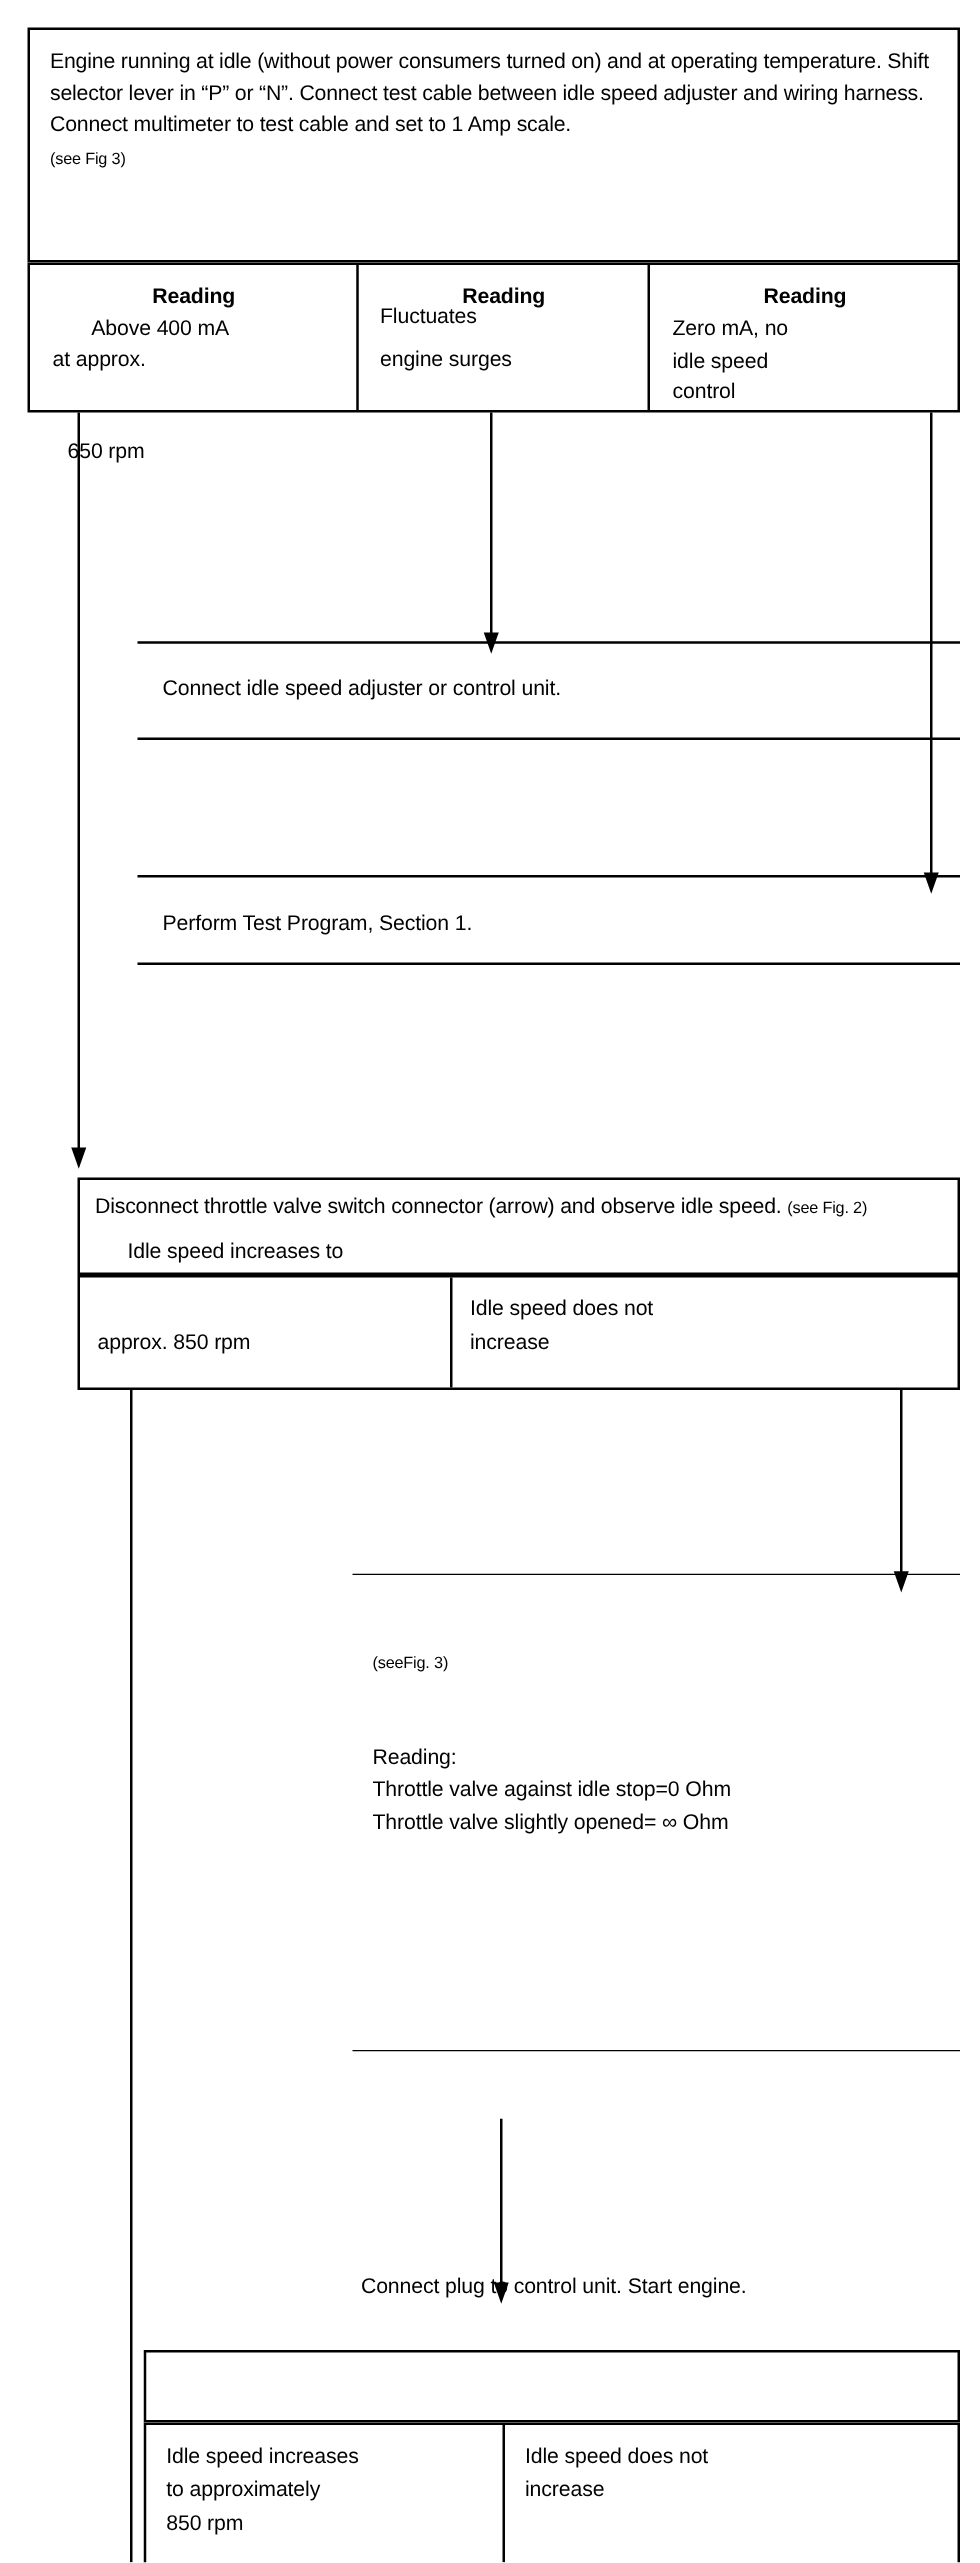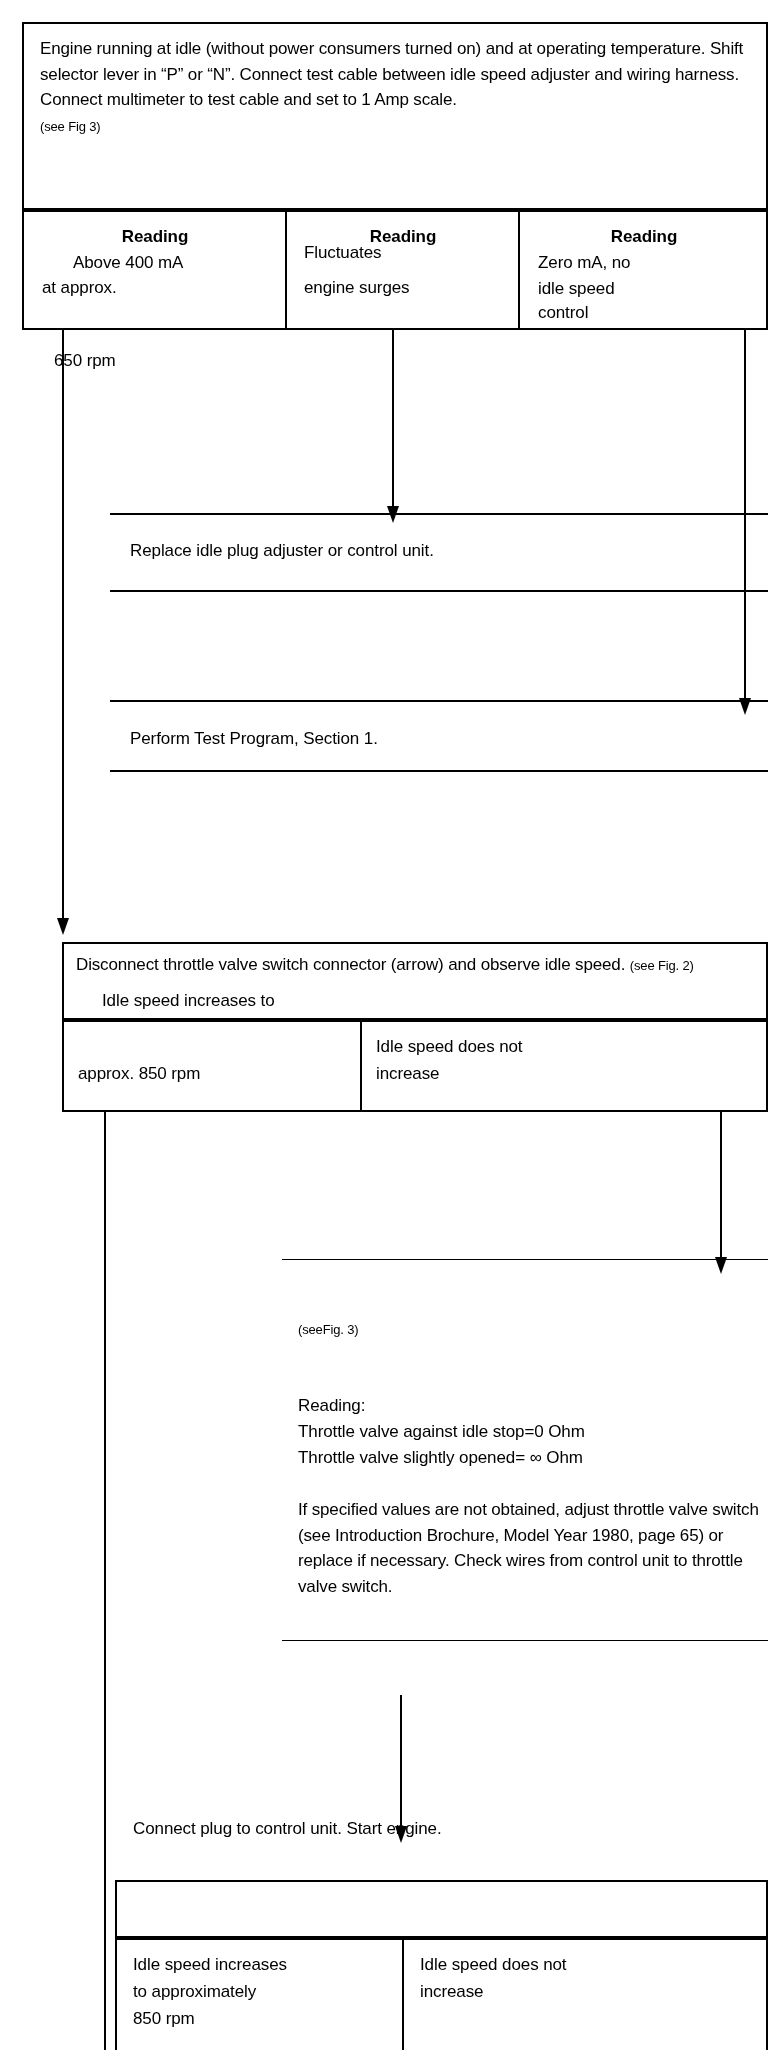--- a/index.html
+++ b/index.html
@@ -70,21 +70,21 @@
     <div class="shaft" style="height:590px;"></div>
     <div class="head" style="top:588px;"></div>
   </div>
 
   <div class="arrow" style="left:392px; top:330px;">
     <div class="shaft" style="height:178px;"></div>
     <div class="head" style="top:176px;"></div>
   </div>
 
   <div class="hline" style="left:110px; top:513px; width:658px;"></div>
-  <div class="txt" style="left:130px; top:538px; width:620px;">Replace idle plug adjuster or control unit.</div>
+  <div class="txt" style="left:130px; top:538px; width:620px;">Connect idle speed adjuster or control unit.</div>
   <div class="hline" style="left:110px; top:590px; width:658px;"></div>
 
   <div class="arrow" style="left:744px; top:330px;">
     <div class="shaft" style="height:370px;"></div>
     <div class="head" style="top:368px;"></div>
   </div>
 
   <div class="hline" style="left:110px; top:700px; width:658px;"></div>
   <div class="txt" style="left:130px; top:726px; width:620px;">Perform Test Program, Section 1.</div>
   <div class="hline" style="left:110px; top:770px; width:658px;"></div>
@@ -116,33 +116,30 @@
 
   <div class="para" style="left:298px; top:1290px; width:466px;">
     <br>
     <span class="note">(seeFig. 3)</span>
   </div>
 
   <div class="txt" style="left:298px; top:1393px; width:466px;">Reading:</div>
   <div class="txt" style="left:298px; top:1419px; width:466px;">Throttle valve against idle stop=0 Ohm</div>
   <div class="txt" style="left:298px; top:1445px; width:466px;">Throttle valve slightly opened= ∞ Ohm</div>
 
-  <div class="para" style="left:298px; top:1497px; width:466px;">
-    <span>If specified values are not obtained, adjust throttle valve switch (see Introduction Brochure, Model Year 1980, page 65) or replace if necessary. Check wires from control unit to throttle valve switch.</span>
-  </div>
 
   <div class="hline-thin" style="left:282px; top:1640px; width:486px;"></div>
 
   <div class="arrow" style="left:400px; top:1695px;">
     <div class="shaft" style="height:133px;"></div>
     <div class="head" style="top:131px;"></div>
   </div>
 
   <div class="box" style="left:115px; top:1880px; width:653px; height:58px;"></div>
-  <div class="txt" style="left:133px; top:1816px; width:620px;">Connect plug to control unit. Start engine.</div>
+  <div class="txt" style="left:133px; top:1816px; width:620px;text-align:center;">Connect plug to control unit. Start engine.</div>
 
   <div class="box" style="left:115px; top:1938px; width:653px; height:130px;"></div>
   <div class="vline" style="left:402px; top:1940px; height:110px;"></div>
 
   <div class="txt" style="left:133px; top:1979px; width:266px;">to approximately</div>
   <div class="txt" style="left:133px; top:1952px; width:266px;">Idle speed increases</div>
   <div class="txt" style="left:133px; top:2006px; width:266px;">850 rpm</div>
 
   <div class="txt" style="left:420px; top:1952px; width:290px;">Idle speed does not</div>
   <div class="txt" style="left:420px; top:1979px; width:290px;">increase</div>

